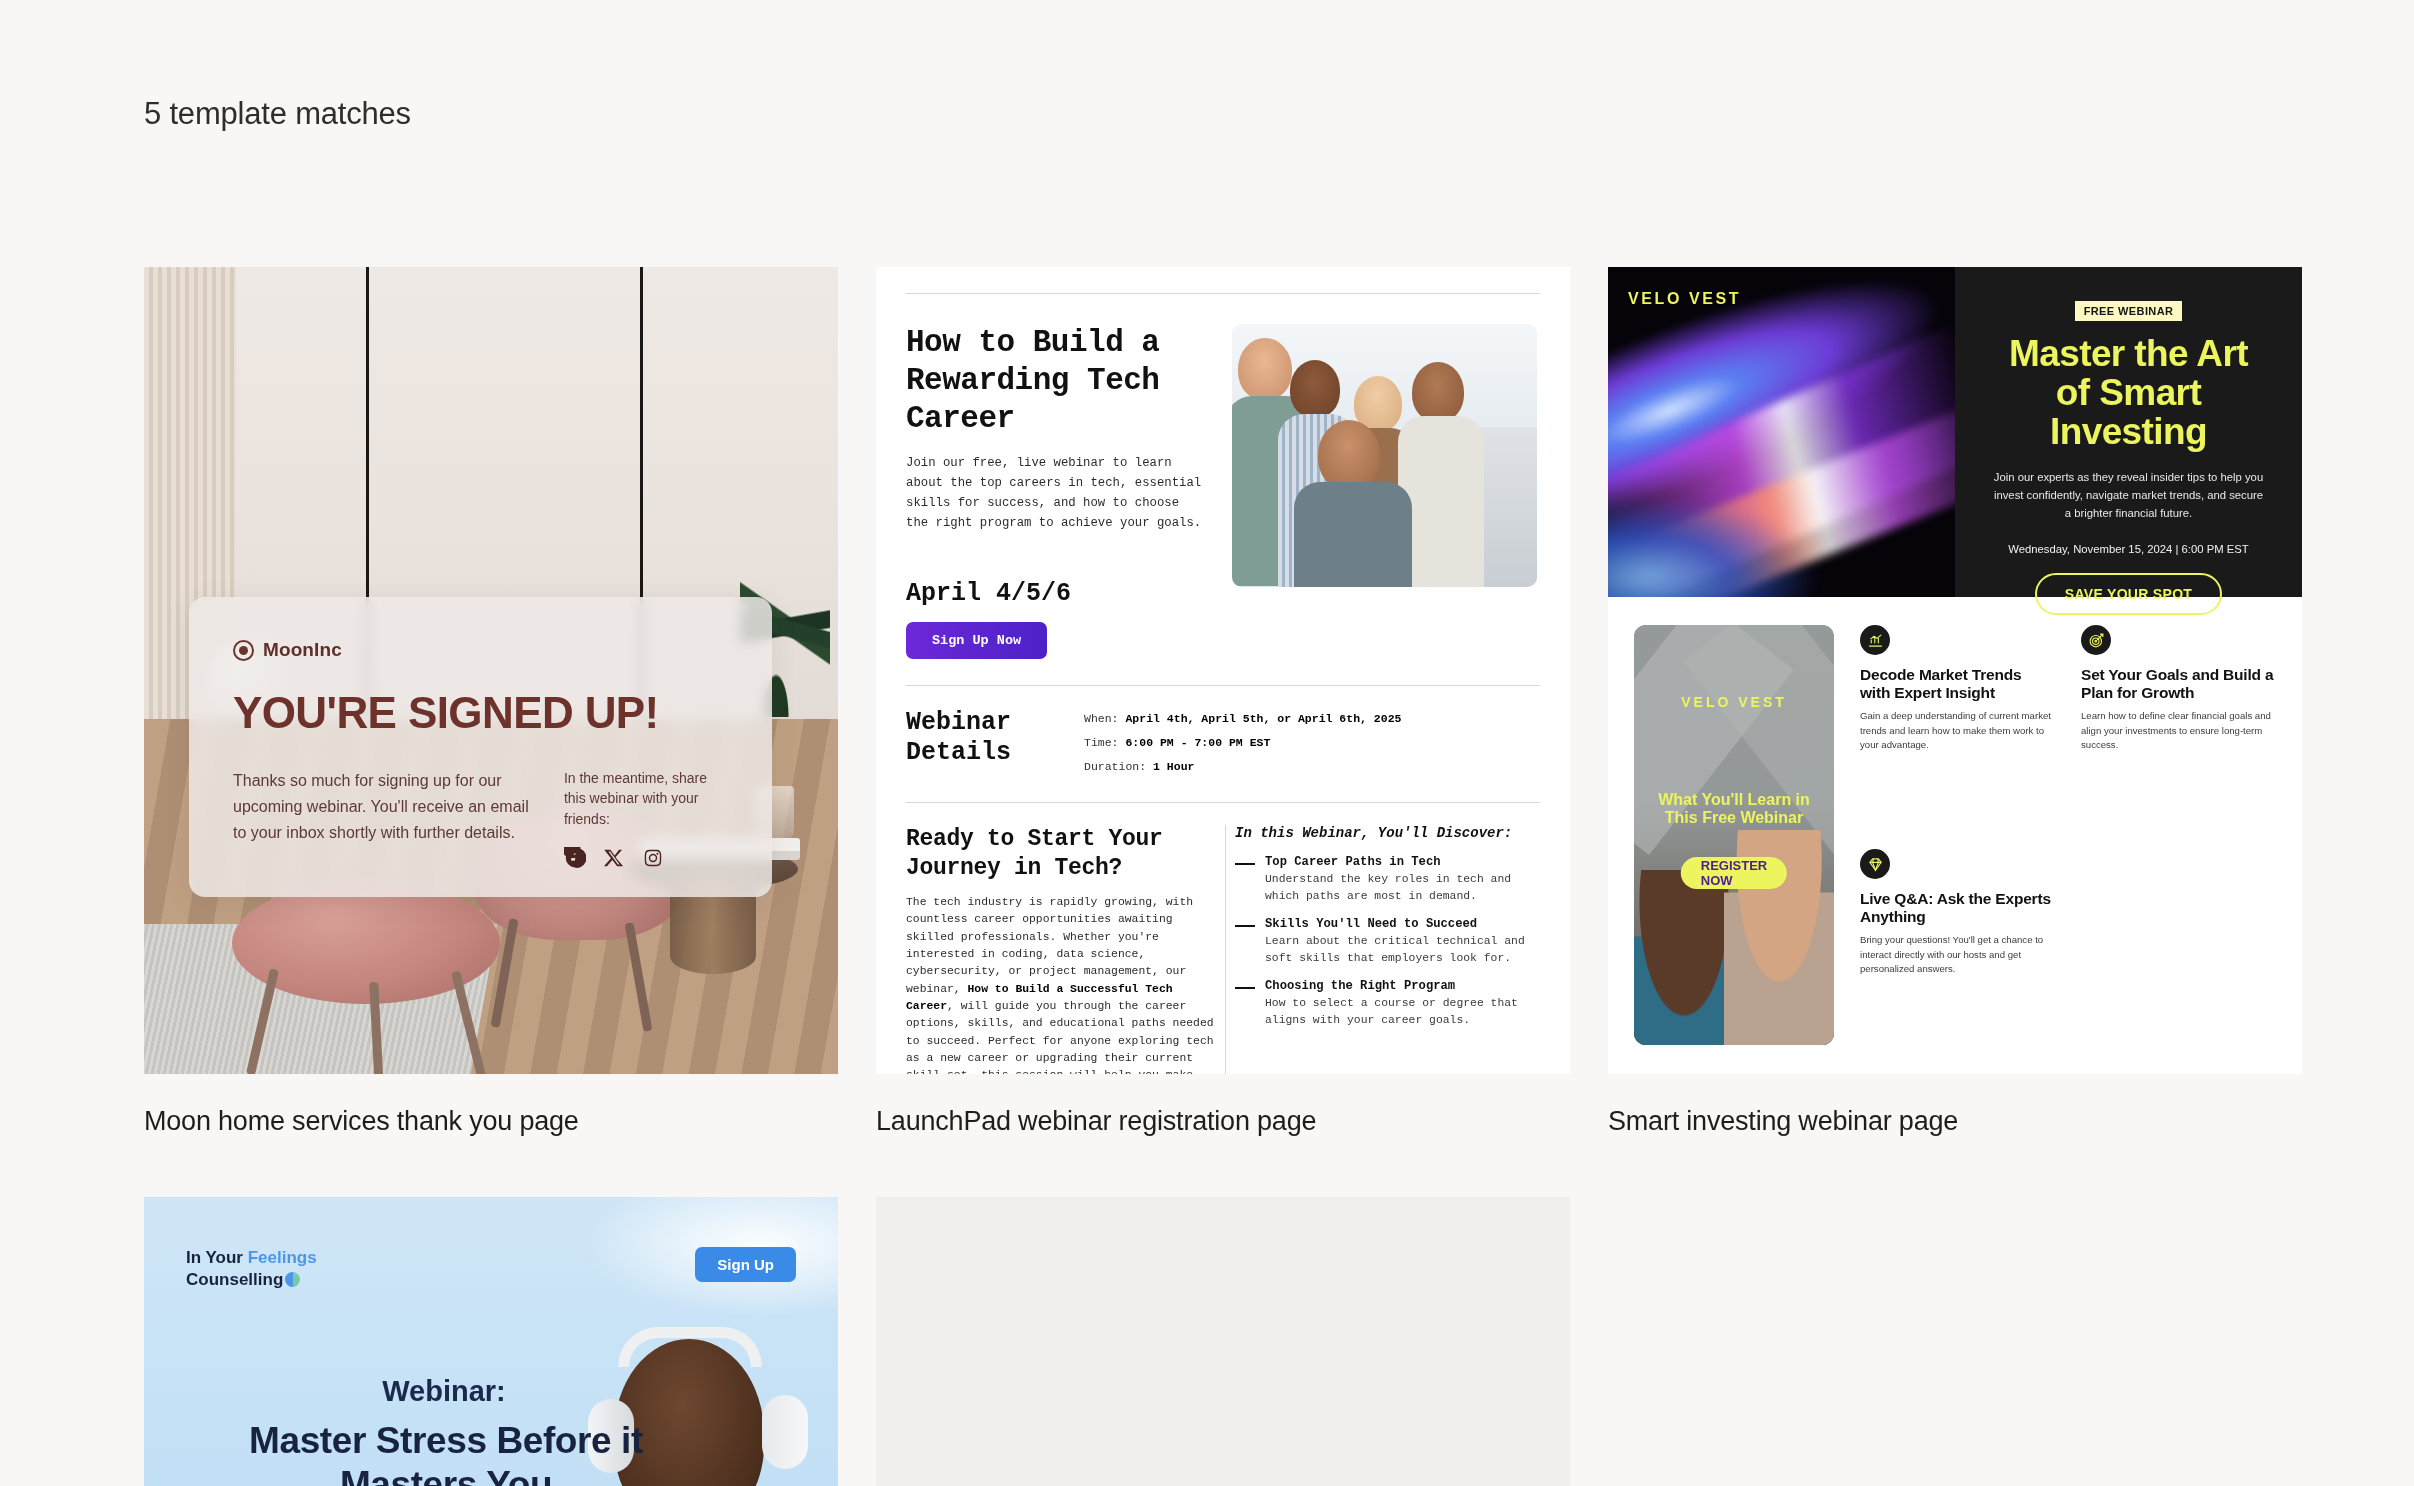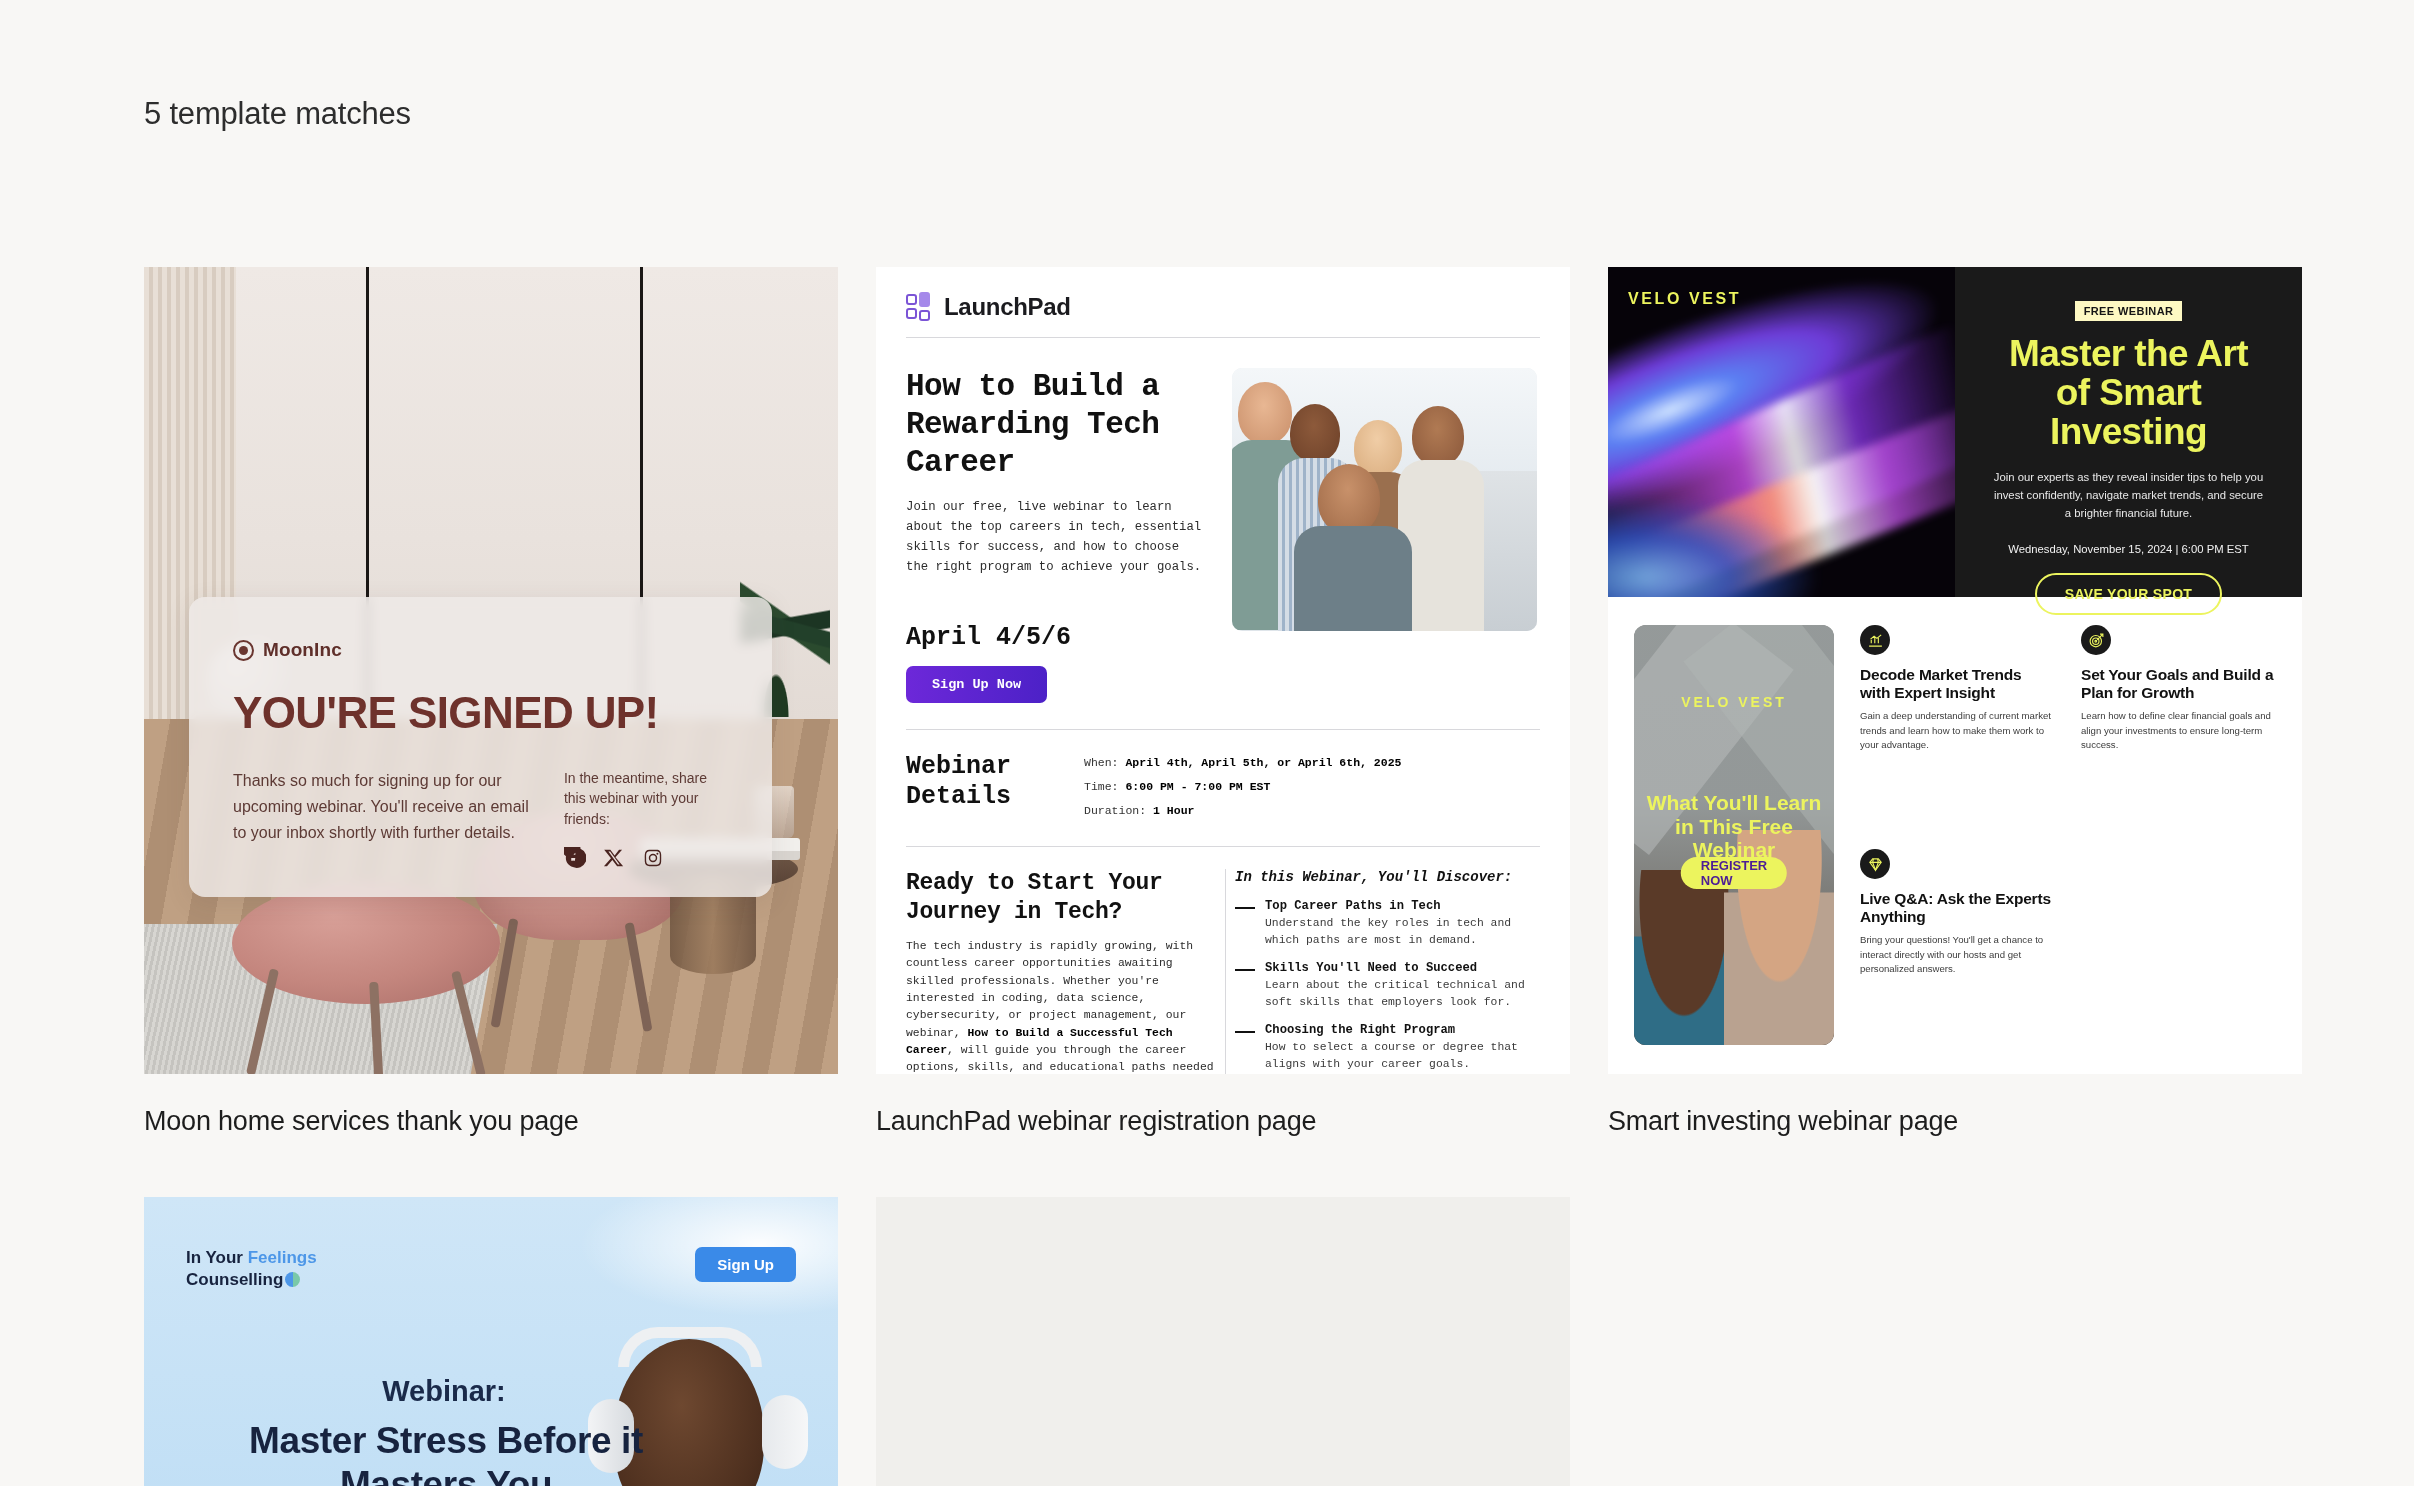--- a/index.html
+++ b/index.html
@@ -235,21 +235,21 @@
   .vv-lower{ display:flex; gap:26px; padding:28px 26px 0 26px; }
   .vv-promo{ width:200px; height:420px; border-radius:12px; overflow:hidden; position:relative;
     background:linear-gradient(180deg,#7c7f7c 0%, #5c5f5d 45%, #45403c 100%); }
   .vv-promo .sky{ position:absolute; inset:0; background:
      linear-gradient(180deg, rgba(150,155,155,.95) 0 42%, rgba(90,80,70,.9) 100%);}
   .vv-promo .beamA{ position:absolute; left:-10%; top:-4%; width:60%; height:56%;
      background:#b8bcbb; transform:rotate(38deg); opacity:.55;}
   .vv-promo .beamB{ position:absolute; right:-14%; top:-6%; width:58%; height:58%;
      background:#b0b5b3; transform:rotate(-38deg); opacity:.5;}
   .vv-promo .h1{ position:absolute; left:0; right:0; top:166px; text-align:center;
-     color:#ecf45e; font-size:21px; font-weight:800; line-height:1.12; z-index:3; padding:0 12px;}
+     color:#ecf45e; font-size:16px; font-weight:800; line-height:1.12; z-index:3; padding:0 12px;}
   .vv-promo .lg{ position:absolute; left:0; right:0; top:68px; text-align:center; z-index:3;
      color:#ecf45e; font-weight:800; font-size:14px; letter-spacing:3px; line-height:1.3;}
   .vv-promo .btn{ position:absolute; left:50%; transform:translateX(-50%); top:232px; z-index:3;
      background:#ecf45e; color:#4c1d95; font-size:13px; font-weight:800; padding:1px 20px; border-radius:999px;}
   .vv-promo .man1{ position:absolute; left:-6px; bottom:0; width:112px; height:175px;
      background:radial-gradient(ellipse at 50% 18%, #5a3a28 0 44px, transparent 45px),
      linear-gradient(180deg, transparent 0 66px, #2f6d86 67px);}
   .vv-promo .man2{ position:absolute; right:-10px; bottom:0; width:120px; height:215px;
      background:radial-gradient(ellipse at 46% 14%, #d4a583 0 42px, transparent 43px),
      linear-gradient(180deg, transparent 0 62px, #b9a290 63px);}
@@ -357,29 +357,20 @@
               </div>
             </div>
           </div>
         </div>
         <div class="card-title">Moon home services thank you page</div>
       </div>
 
       <div class="card">
         <div class="thumb">
           <div class="lp">
-            <div class="lp-top">
-              <span class="lp-logo">
-                  <i></i>
-                  <i></i>
-                  <i></i>
-                  <i></i>
-                </span>
-              <span class="lp-brand">LaunchPad</span>
-            </div>
             <div class="lp-rule"></div>
 
             <div class="lp-hero">
               <div class="lp-hero-left">
                 <div class="lp-h1">How to Build a Rewarding Tech Career</div>
                 <div class="lp-sub">Join our free, live webinar to learn about the top careers in tech, essential skills for success, and how to choose the right program to achieve your goals.</div>
                 <div class="lp-date">April 4/5/6</div>
                 <span class="lp-cta">Sign Up Now</span>
               </div>
               <div class="lp-photo">

